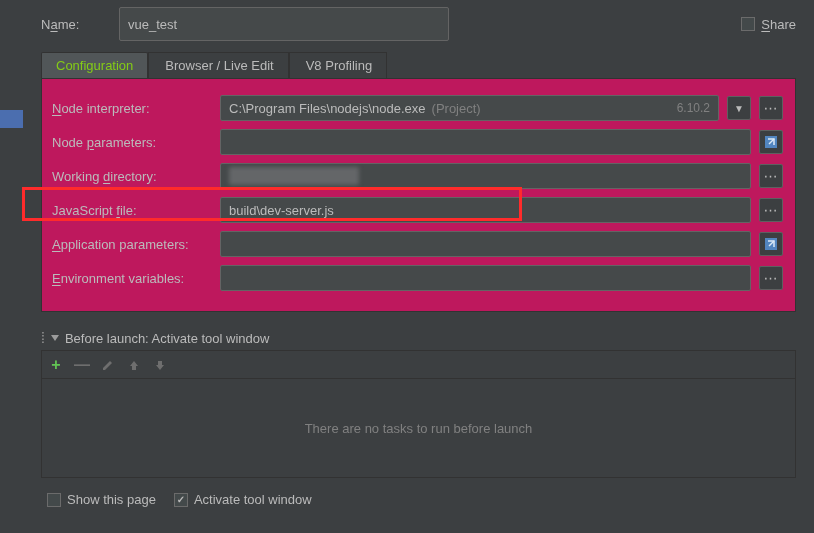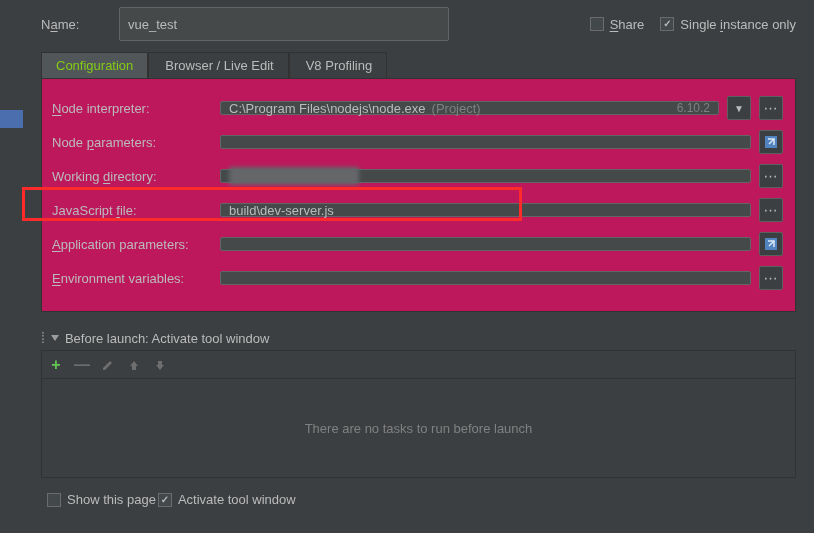--- a/index.html
+++ b/index.html
@@ -49,21 +49,21 @@
       background: #515658; color: #84cc16; border-color: #323232;
       border-top-left-radius: 2px; border-top-right-radius: 2px; z-index: 2;
     }
     .tab-panel {
       border: 1px solid #323232; background: #be185d;
       padding: 12px 12px 16px 10px;
     }
     .form-row { display: flex; align-items: center; min-height: 34px; gap: 8px; }
     .form-label { width: 160px; flex: 0 0 160px; }
     .field {
-      flex: 1; height: 14px; background: #45494a; border: 1px solid #646464;
+      flex: 1; height: 26px; background: #45494a; border: 1px solid #646464;
       color: #bbbbbb; display: flex; align-items: center; padding: 0 8px; gap: 6px;
       border-radius: 2px; min-width: 0;
     }
     .field .dim { color: #808080; }
     .field .ver { margin-left: auto; color: #808080; font-size: 12px; }
     .sq-btn {
       width: 24px; height: 24px; flex: 0 0 24px; background: #3c3f41;
       border: 1px solid #5e6060; display: inline-flex; align-items: center;
       justify-content: center; color: #bbbbbb; font-size: 12px; cursor: pointer;
       border-radius: 2px;
@@ -95,42 +95,38 @@
     .bl-tools .ico { width: 16px; height: 16px; display: inline-flex; align-items: center; justify-content: center; cursor: pointer; }
     .bl-tools .plus { color: #62c554; font-size: 16px; font-weight: 700; line-height: 1; }
     .bl-tools .minus { color: #6e6e6e; font-size: 16px; font-weight: 800; line-height: 1; }
     .bl-tools .pen { color: #6e6e6e; }
     .bl-tools .arrow { color: #6e6e6e; }
     .bl-body {
       height: 100px; border: 1px solid #323232;
       display: flex; align-items: center; justify-content: center;
       color: #808080; font-size: 13px; background: #3c3f41;
     }
-    .footer-row { margin-top: 14px; display: flex; align-items: center; gap: 2px; padding-left: 6px; }
+    .footer-row { margin-top: 14px; display: flex; align-items: center; gap: 18px; padding-left: 6px; }
   </style>
 </head>
 <body>
 
 <div class="left-gutter">
   <div class="notch"></div>
 </div>
 
 <div class="main">
 
   <div class="row top-row">
     <span class="lbl-name"><span>N</span><span class="under">a</span><span>me:</span></span>
     <input class="name-input" type="text" value="vue_test" style="">
     <div class="top-right">
       <label class="chk">
         <span class="chk-box"></span>
         <span><span></span><span class="under">S</span><span>hare</span></span>
-      </label>
-      <label class="chk">
-        <span class="chk-box checked"></span>
-        <span><span>Single </span><span class="under">i</span><span>nstance only</span></span>
       </label>
     </div>
   </div>
 
   <div class="tabs-wrap">
     <div class="tabs-bar">
       <div class="tab active">Configuration</div>
       <div class="tab">Browser / Live Edit</div>
       <div class="tab">V8 Profiling</div>
     </div>

